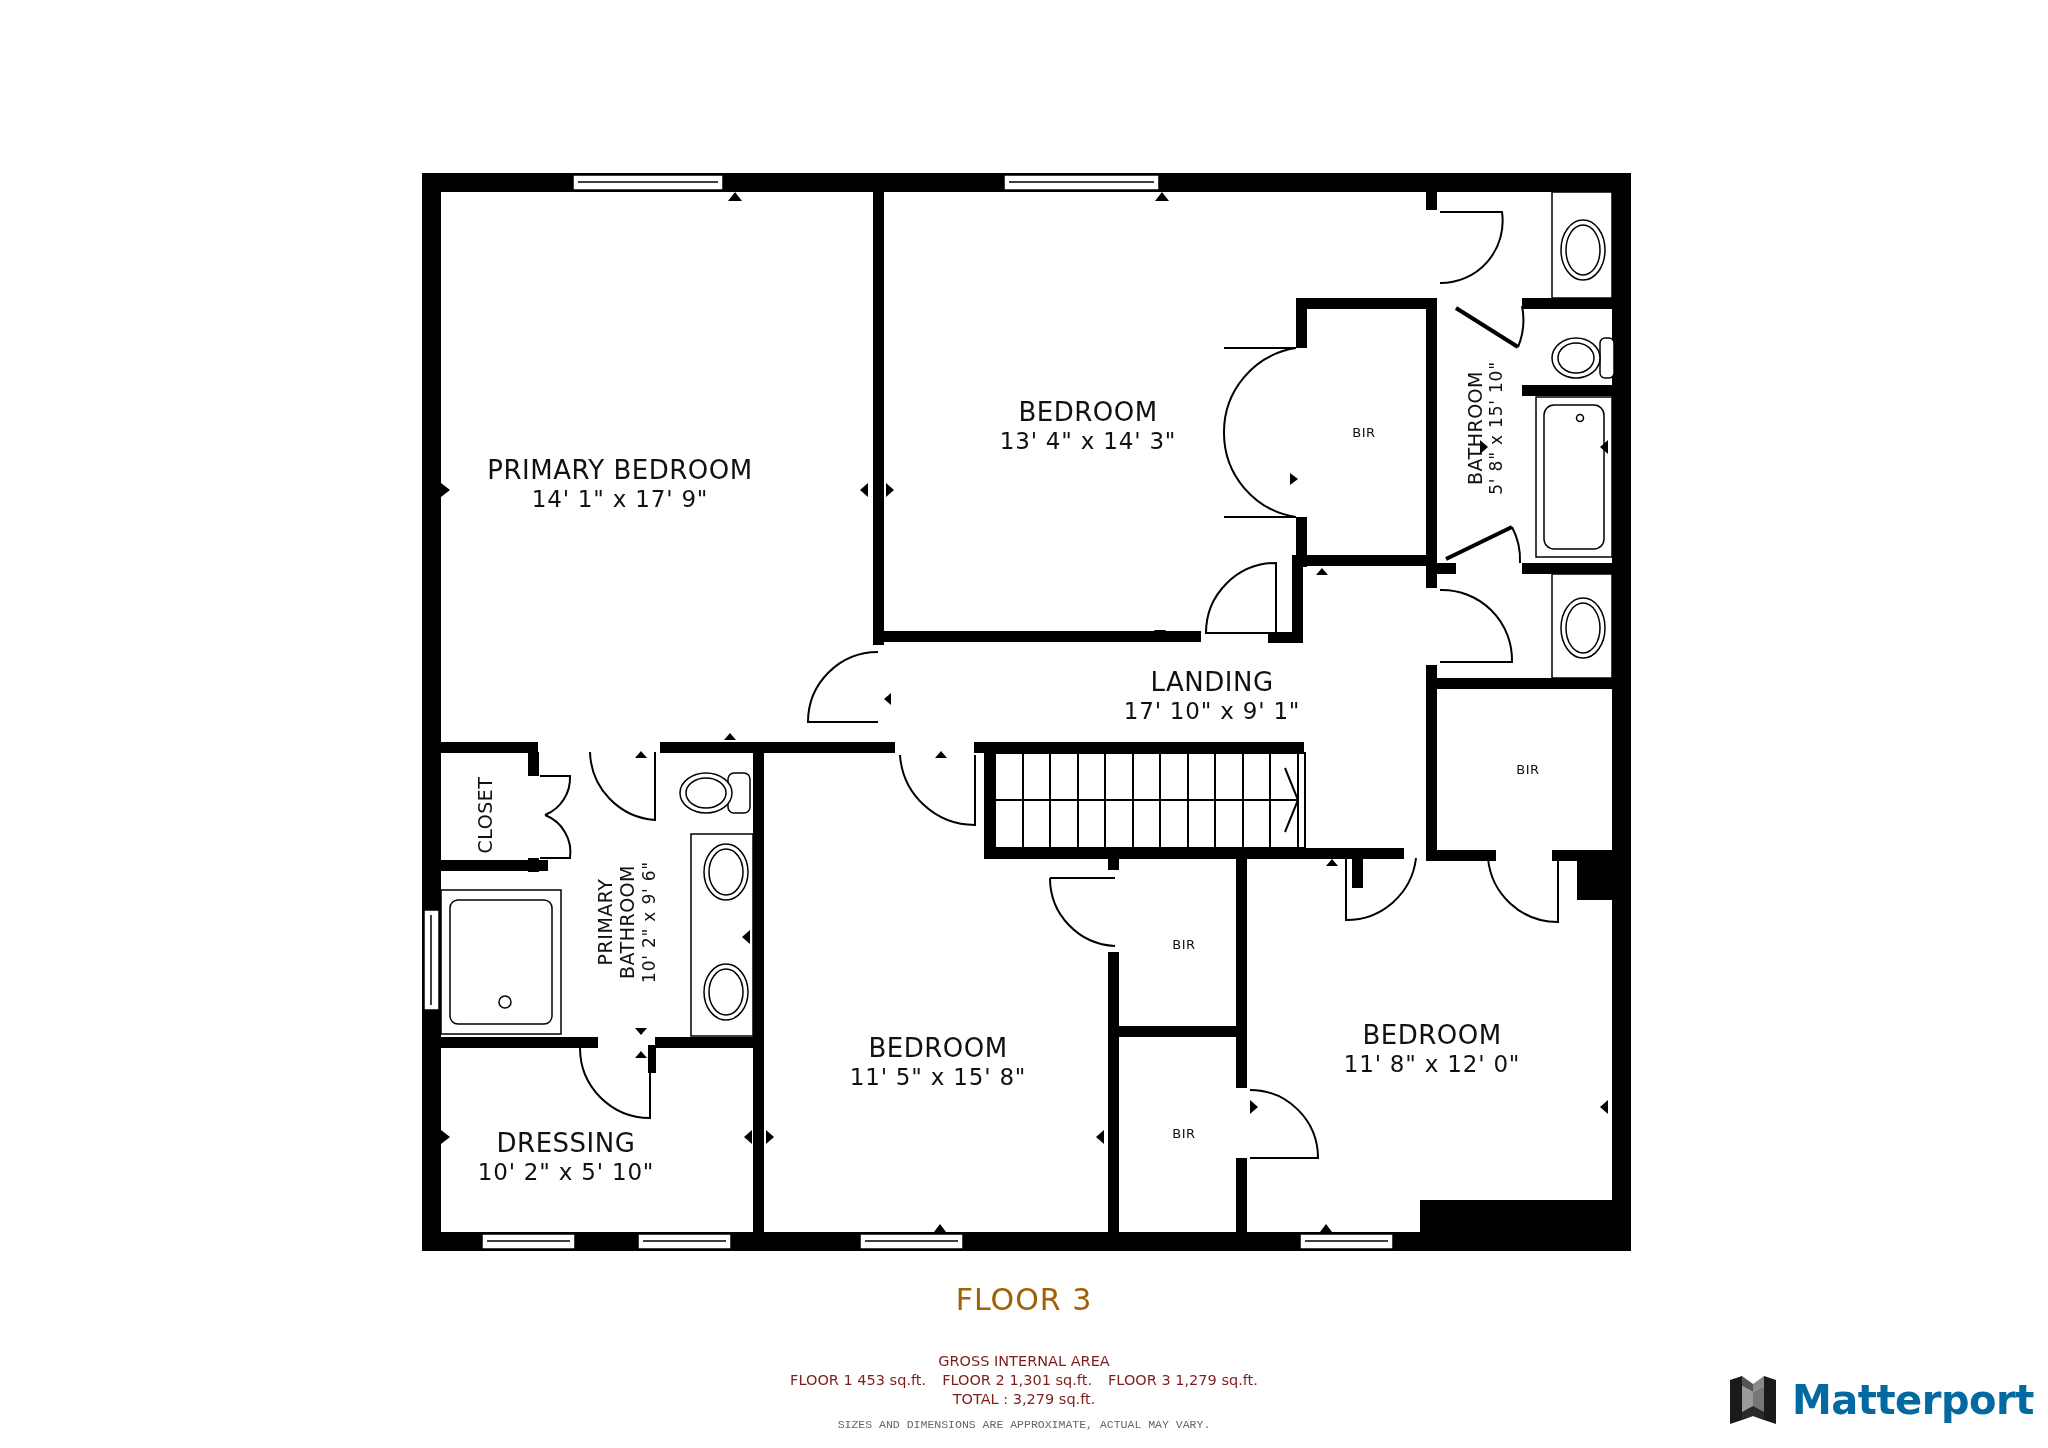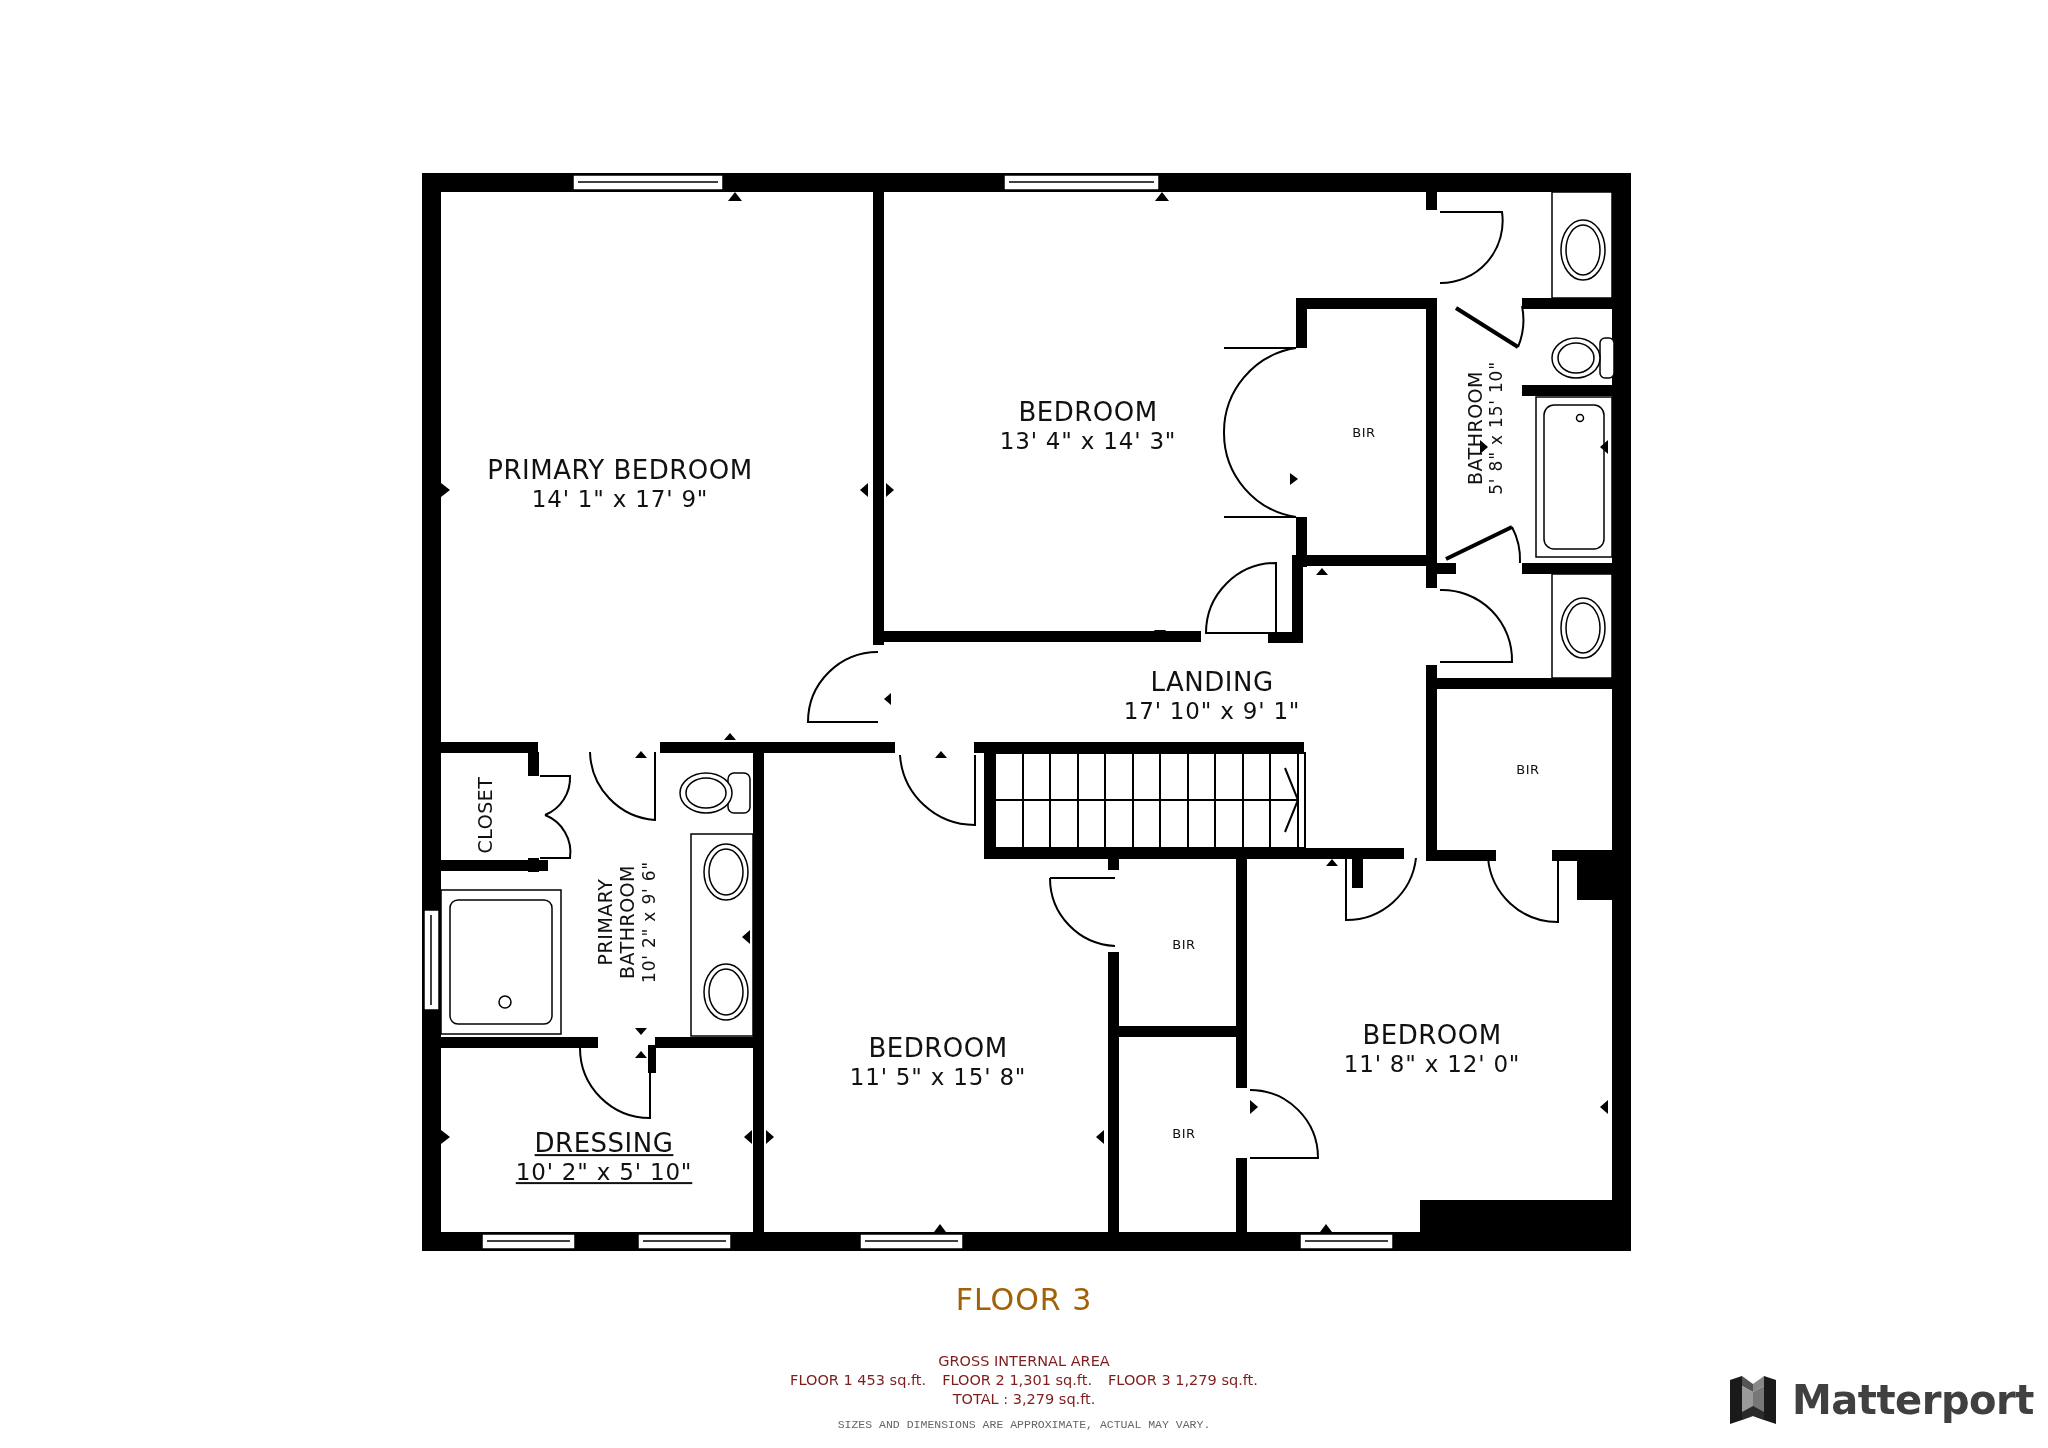--- a/index.html
+++ b/index.html
@@ -10,21 +10,21 @@
   .lbl .d { font-size: 23px; letter-spacing: 0.8px; }
   .lbl.small .n { font-size: 19px; }
   .lbl.small .d { font-size: 17px; }
   .lbl.bir .n { font-size: 13px; }
   .rot { transform: translate(-50%, -50%) rotate(-90deg); }
   #floor-title { position: absolute; left: 1024px; top: 1282px; transform: translateX(-50%); font-size: 30px; letter-spacing: 1px; color: #a16207; }
   #area { position: absolute; left: 1024px; top: 1352px; transform: translateX(-50%); text-align: center; color: #7f1d1d; font-size: 14.5px; line-height: 19px; white-space: nowrap; }
   #area .gap { display: inline-block; width: 16px; }
   #disclaimer { position: absolute; left: 1024px; top: 1418px; transform: translateX(-50%); color: #666; font-size: 11.5px; white-space: nowrap; font-family: Liberation Mono, monospace; }
   #brand { position: absolute; left: 1728px; top: 1374px; display: flex; align-items: center; gap: 14px; }
-  #brand-name { font-family: "DejaVu Sans", sans-serif; font-weight: bold; font-size: 40px; color: #404040; letter-spacing: -0.5px; }
+  #brand-name { font-family: "DejaVu Sans", sans-serif; font-weight: bold; font-size: 40px; color: #0369a1; letter-spacing: -0.5px; }
 </style>
 </head>
 <body>
 
 <svg id="plan" width="2048" height="1448" viewBox="0 0 2048 1448" xmlns="http://www.w3.org/2000/svg">
   <g fill="#000">
 
     <rect x="422" y="173" width="1208" height="19"></rect>
     <rect x="422" y="1232" width="1208" height="19"></rect>
     <rect x="422" y="173" width="19" height="1078"></rect>
@@ -275,21 +275,21 @@
 
 <div class="lbl bir" style="left:1184px;top:1134px;">
   <div class="n">BIR</div>
 </div>
 
 <div class="lbl" style="left:1432px;top:1049px;">
   <div class="n">BEDROOM</div>
   <div class="d">11' 8" x 12' 0"</div>
 </div>
 
-<div class="lbl" style="left:604px;top:1157px;text-decoration:underline;">
+<div class="lbl" style="left:566px;top:1157px;">
   <div class="n">DRESSING</div>
   <div class="d">10' 2" x 5' 10"</div>
 </div>
 
 <div id="floor-title">FLOOR 3</div>
 
 <div id="area">
   <div>GROSS INTERNAL AREA</div>
   <div>
     <span>FLOOR 1 453 sq.ft.</span><span class="gap"></span><span>FLOOR 2 1,301 sq.ft.</span><span class="gap"></span><span>FLOOR 3 1,279 sq.ft.</span>

